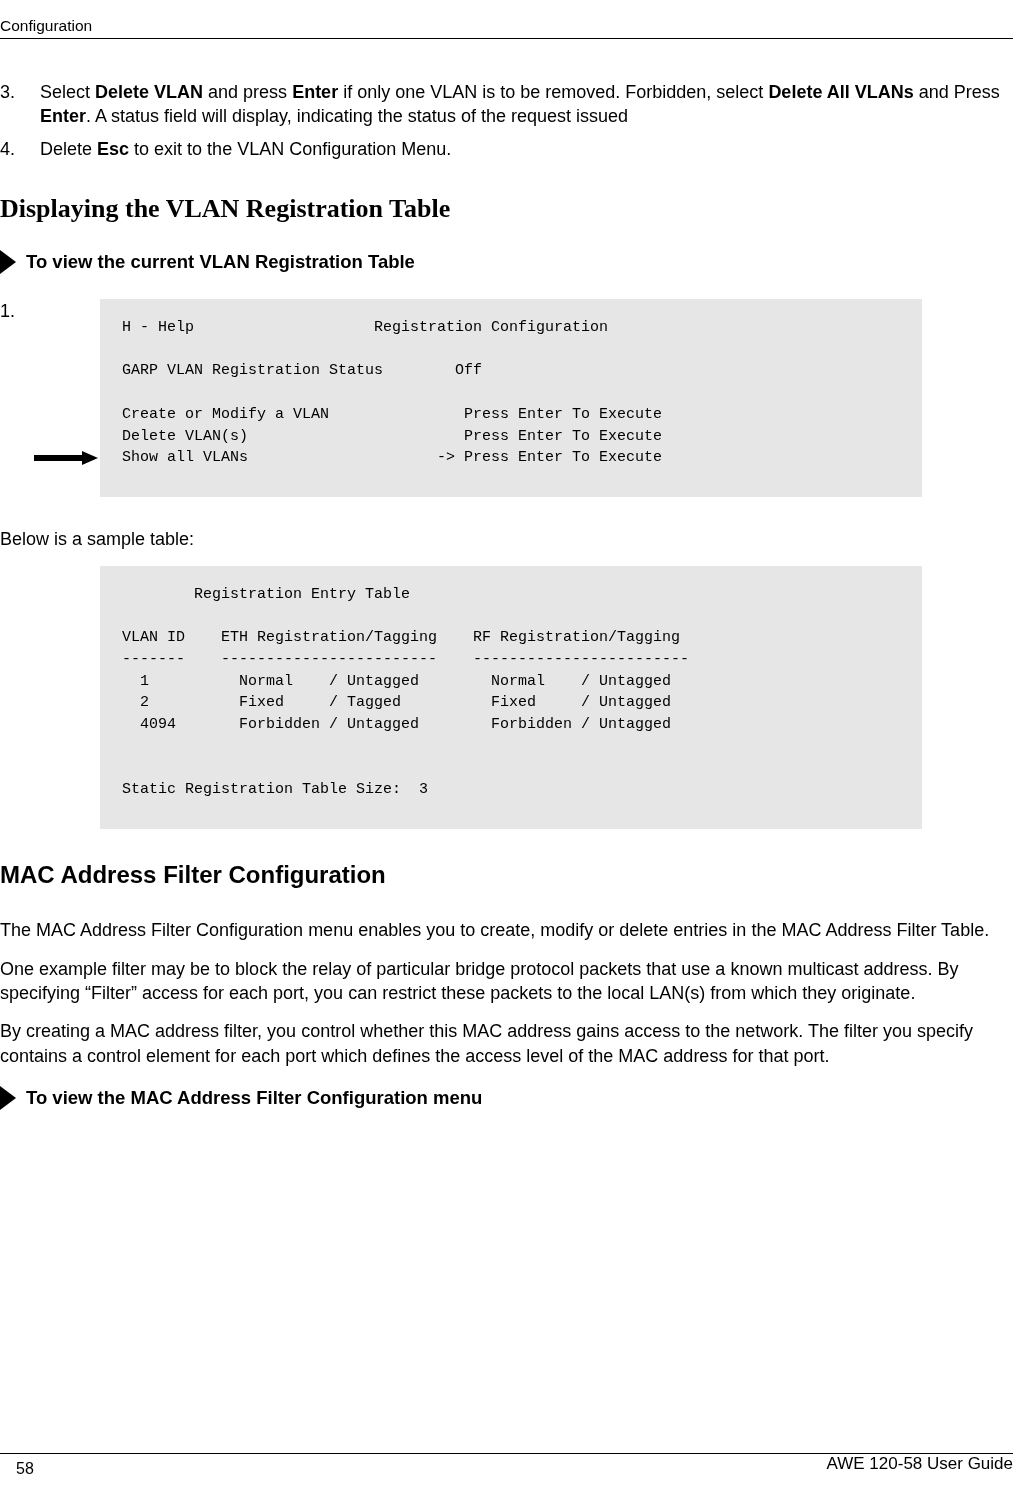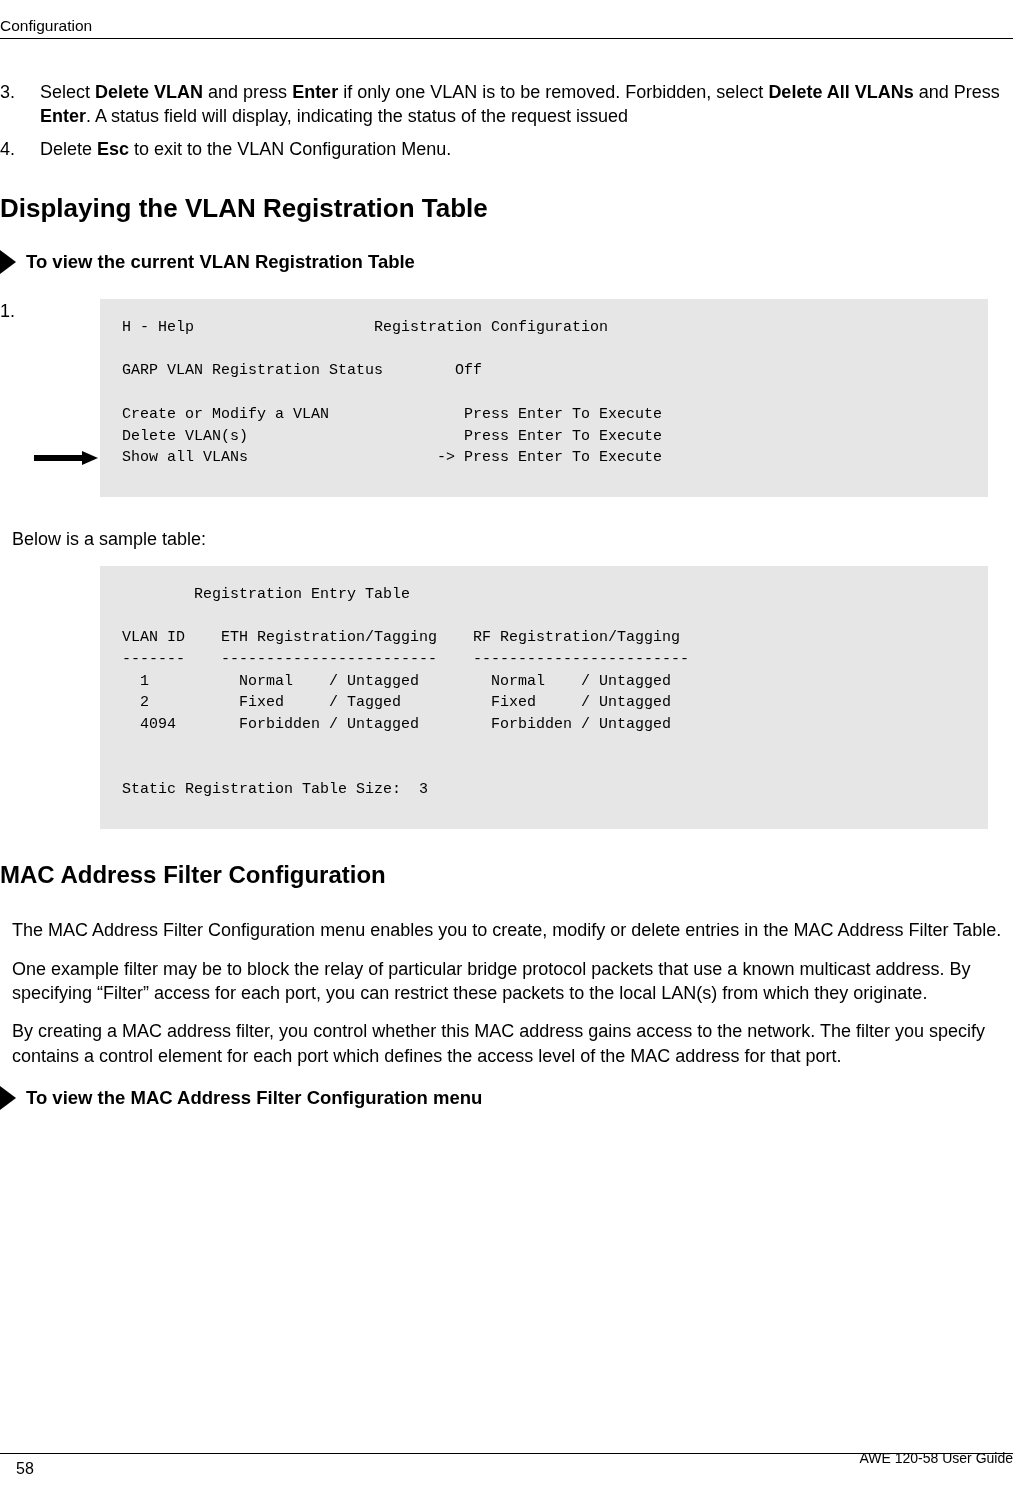--- a/index.html
+++ b/index.html
@@ -47,21 +47,21 @@
     position: relative;
     margin: 0 0 8px 0;
     padding-left: 0;
   }
   ol.steps > li .num {
     position: absolute;
     left: -40px;
     top: 0;
   }
   .section-heading {
-    font-family: Liberation Sans, sans-serif;
+    font-family: Liberation Serif, serif;
     font-weight: bold;
     font-size: 26px;
     margin: 30px 0 24px 0;
   }
   .sub-heading {
     font-family: Arial, Helvetica, sans-serif;
     font-weight: bold;
     font-size: 24px;
     margin: 30px 0 27px 0;
   }
@@ -84,26 +84,25 @@
     margin-left: 100px;
     margin-bottom: 30px;
   }
   .codeblock {
     background: #e6e6e6;
     font-family: 'Courier New', Courier, monospace;
     font-size: 15px;
     white-space: pre;
     padding: 18px 22px 28px 22px;
     line-height: 1.45;
-    width: 888px;
+    width: 822px;
     box-sizing: border-box;
   }
   .body-text {
     margin: 0 0 14px 0;
-    padding-left: 12px;
   }
   .strong { font-weight: 700; }
   .long-arrow {
     position: absolute;
     left: -66px;
     width: 64px;
     height: 14px;
   }
   .bottom-rule {
     position: absolute;
@@ -113,23 +112,23 @@
     border-top: 1px solid #000;
   }
   .page-number {
     position: absolute;
     bottom: 16px;
     left: 16px;
     font-size: 16px;
   }
   .footer-right {
     position: absolute;
-    bottom: 28px;
+    bottom: 20px;
     right: 0;
-    font-size: 14px;
+    font-size: 17px;
     text-align: right;
   }
 </style>
 </head>
 <body>
 
 <div class="page">
 
   <div class="header-title">Configuration</div>
   <div class="top-rule"></div>

